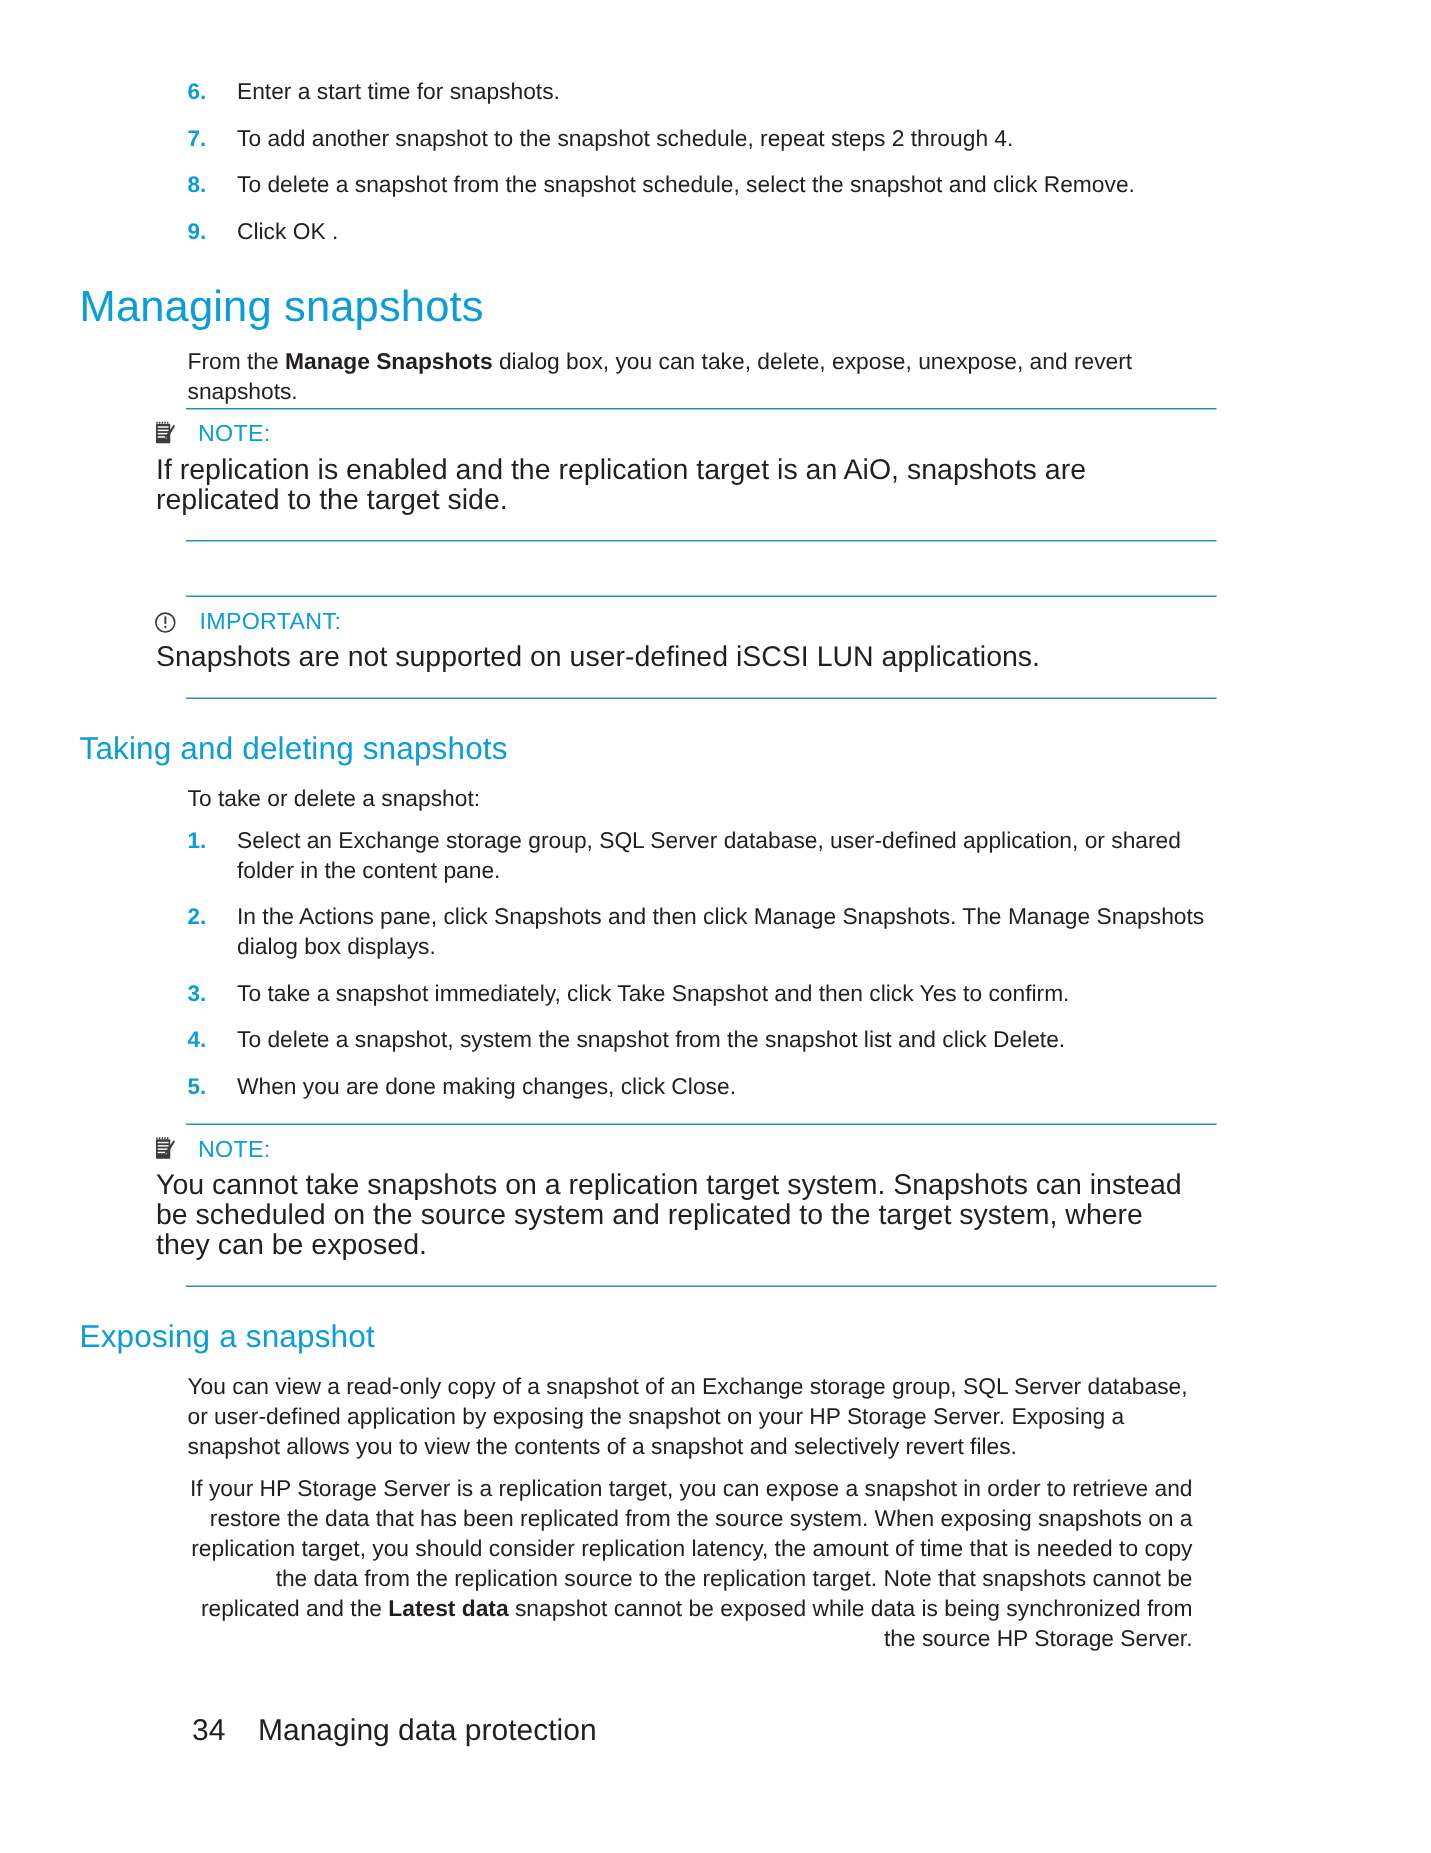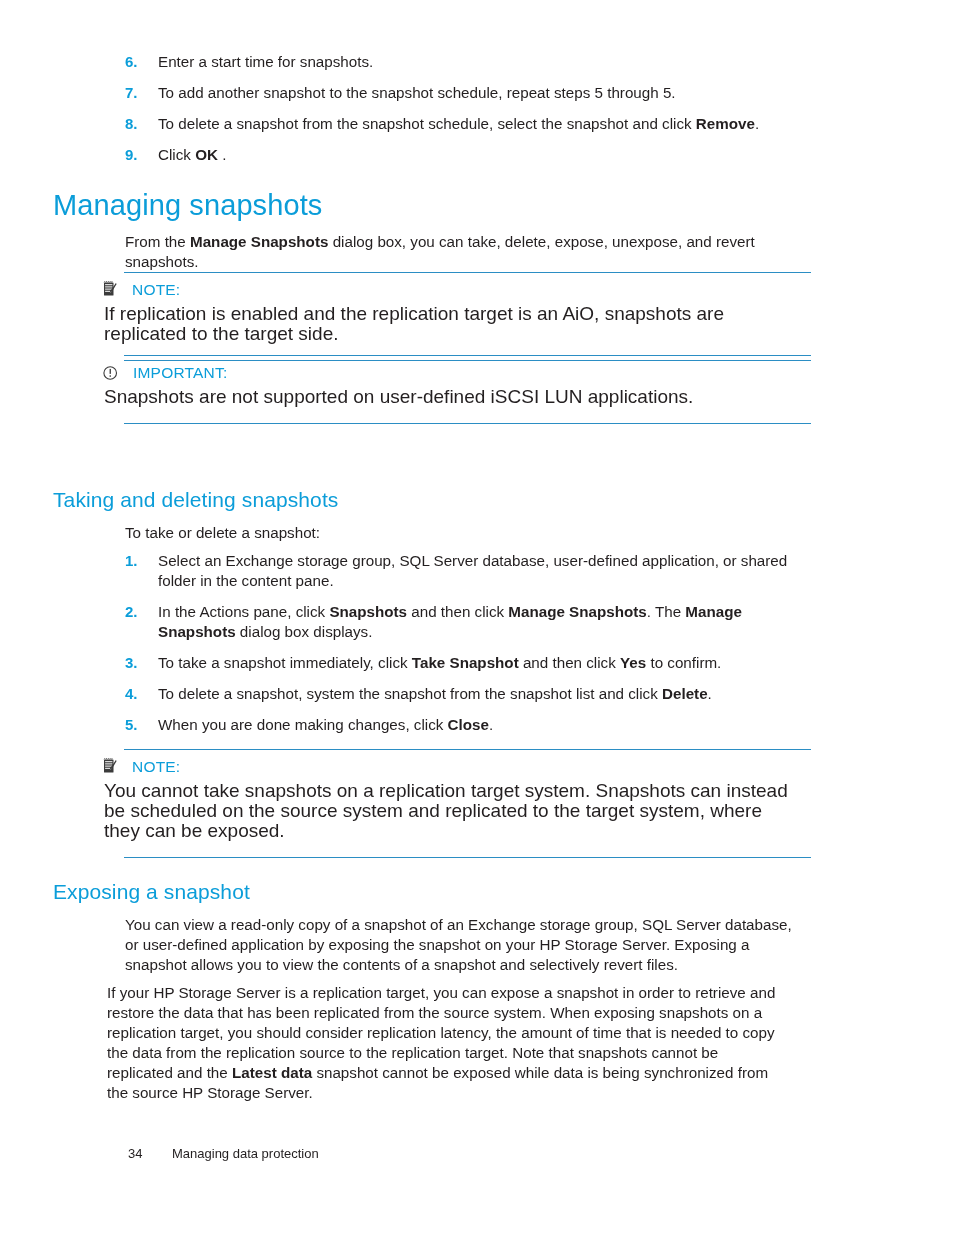--- a/index.html
+++ b/index.html
@@ -42,21 +42,21 @@
     flex: 0 0 33px;
     text-align: left;
     padding-left: 0;
   }
   .olist .ltext {
     font-size: 15.2px;
     line-height: 20px;
     color: #231f20;
     max-width: 650px;
   }
-  .olist .ltext b { font-weight: bold; }
+  .olist .ltext b { font-weight: normal; }
 
   
   h1.h-title {
     font-size: 29px;
     font-weight: normal;
     color: #0b9dd9;
     margin: 0;
     line-height: 34px;
     letter-spacing: 0.1px;
   }
@@ -126,54 +126,54 @@
     flex: 0 0 15px;
     position: relative;
     margin-top: 2px;
   }
 
   
   .footer {
     position: absolute;
     left: 128px;
     top: 1145px;
-    font-size: 13px;
+    font-size: 20px;
     line-height: 18px;
     color: #231f20;
     display: flex;
   }
   .footer .pgnum { width: 44px; flex: 0 0 44px; }
 
   
   #list-top      { position: absolute; left: 125px; top: 52px;  width: 700px; }
   #title-main    { position: absolute; left: 53px;  top: 188px; }
   #intro-para    { position: absolute; left: 125px; top: 232px; }
   #note-1        { position: absolute; left: 0;     top: 272px; width: 954px; }
-  #important-1   { position: absolute; left: 0;     top: 355px; width: 954px; }
+  #important-1   { position: absolute; left: 0;     top: 397px; width: 954px; }
   #title-taking  { position: absolute; left: 53px;  top: 487px; }
   #taking-intro  { position: absolute; left: 125px; top: 523px; }
   #list-taking   { position: absolute; left: 125px; top: 551px; width: 700px; }
   #note-2        { position: absolute; left: 0;     top: 749px; width: 954px; }
   #title-exposing{ position: absolute; left: 53px;  top: 879px; }
   #expose-para-1 { position: absolute; left: 125px; top: 915px; }
-  #expose-para-2 { position: absolute; left: 107px; top: 983px; }
+  #expose-para-2 { position: absolute; left: 119px; top: 983px; text-align: right; }
 </style>
 </head>
 <body>
 
 <div class="page">
 
   <ol class="olist" id="list-top">
     <li class="litem">
       <span class="num">6.</span>
       <span class="ltext"><span>Enter a start time for snapshots.</span><b></b><span></span></span>
     </li>
     <li class="litem">
       <span class="num">7.</span>
-      <span class="ltext"><span>To add another snapshot to the snapshot schedule, repeat steps 5 through 5.</span><b></b><span></span></span>
+      <span class="ltext"><span>To add another snapshot to the snapshot schedule, repeat steps 2 through 4.</span><b></b><span></span></span>
     </li>
     <li class="litem">
       <span class="num">8.</span>
       <span class="ltext"><span>To delete a snapshot from the snapshot schedule, select the snapshot and click </span><b>Remove</b><span>.</span></span>
     </li>
     <li class="litem">
       <span class="num">9.</span>
       <span class="ltext"><span>Click </span><b>OK</b><span> .</span></span>
     </li>
   </ol>

